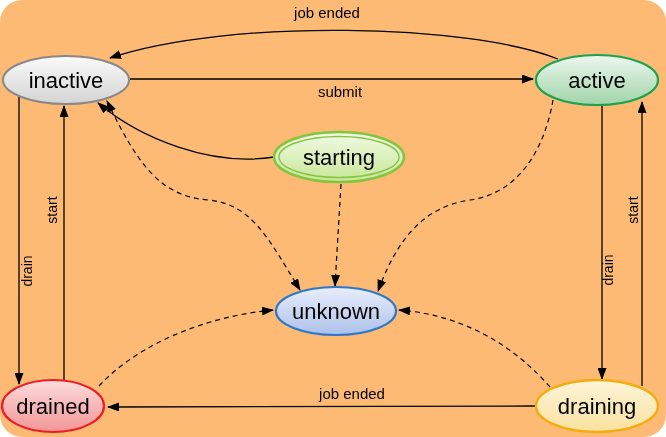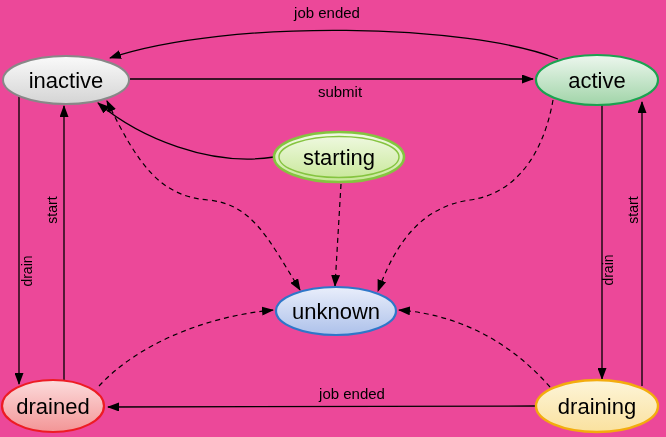--- a/index.html
+++ b/index.html
@@ -1,20 +1,21 @@
 <!DOCTYPE html>
 <html><head>
 <meta charset="utf-8">
 <style>
   html,body{margin:0;padding:0;background:#ffffff;}
   .canvas{
     position:relative;
     width:666px;height:437px;
-    background:#ec4899;
+    background:#fdba74;
     font-family:"Liberation Sans", sans-serif;
+    border-radius:22px;
   }
   svg{display:block;}
   .edge{fill:none;stroke:#000000;stroke-width:1.3;}
   .edge.dashed{stroke-dasharray:5 4;stroke-width:1.2;}
   .node-label{
     font-family:"Liberation Sans", sans-serif;
     font-size:22px;fill:#000000;
     text-anchor:middle;dominant-baseline:middle;
   }
   .edge-label{

